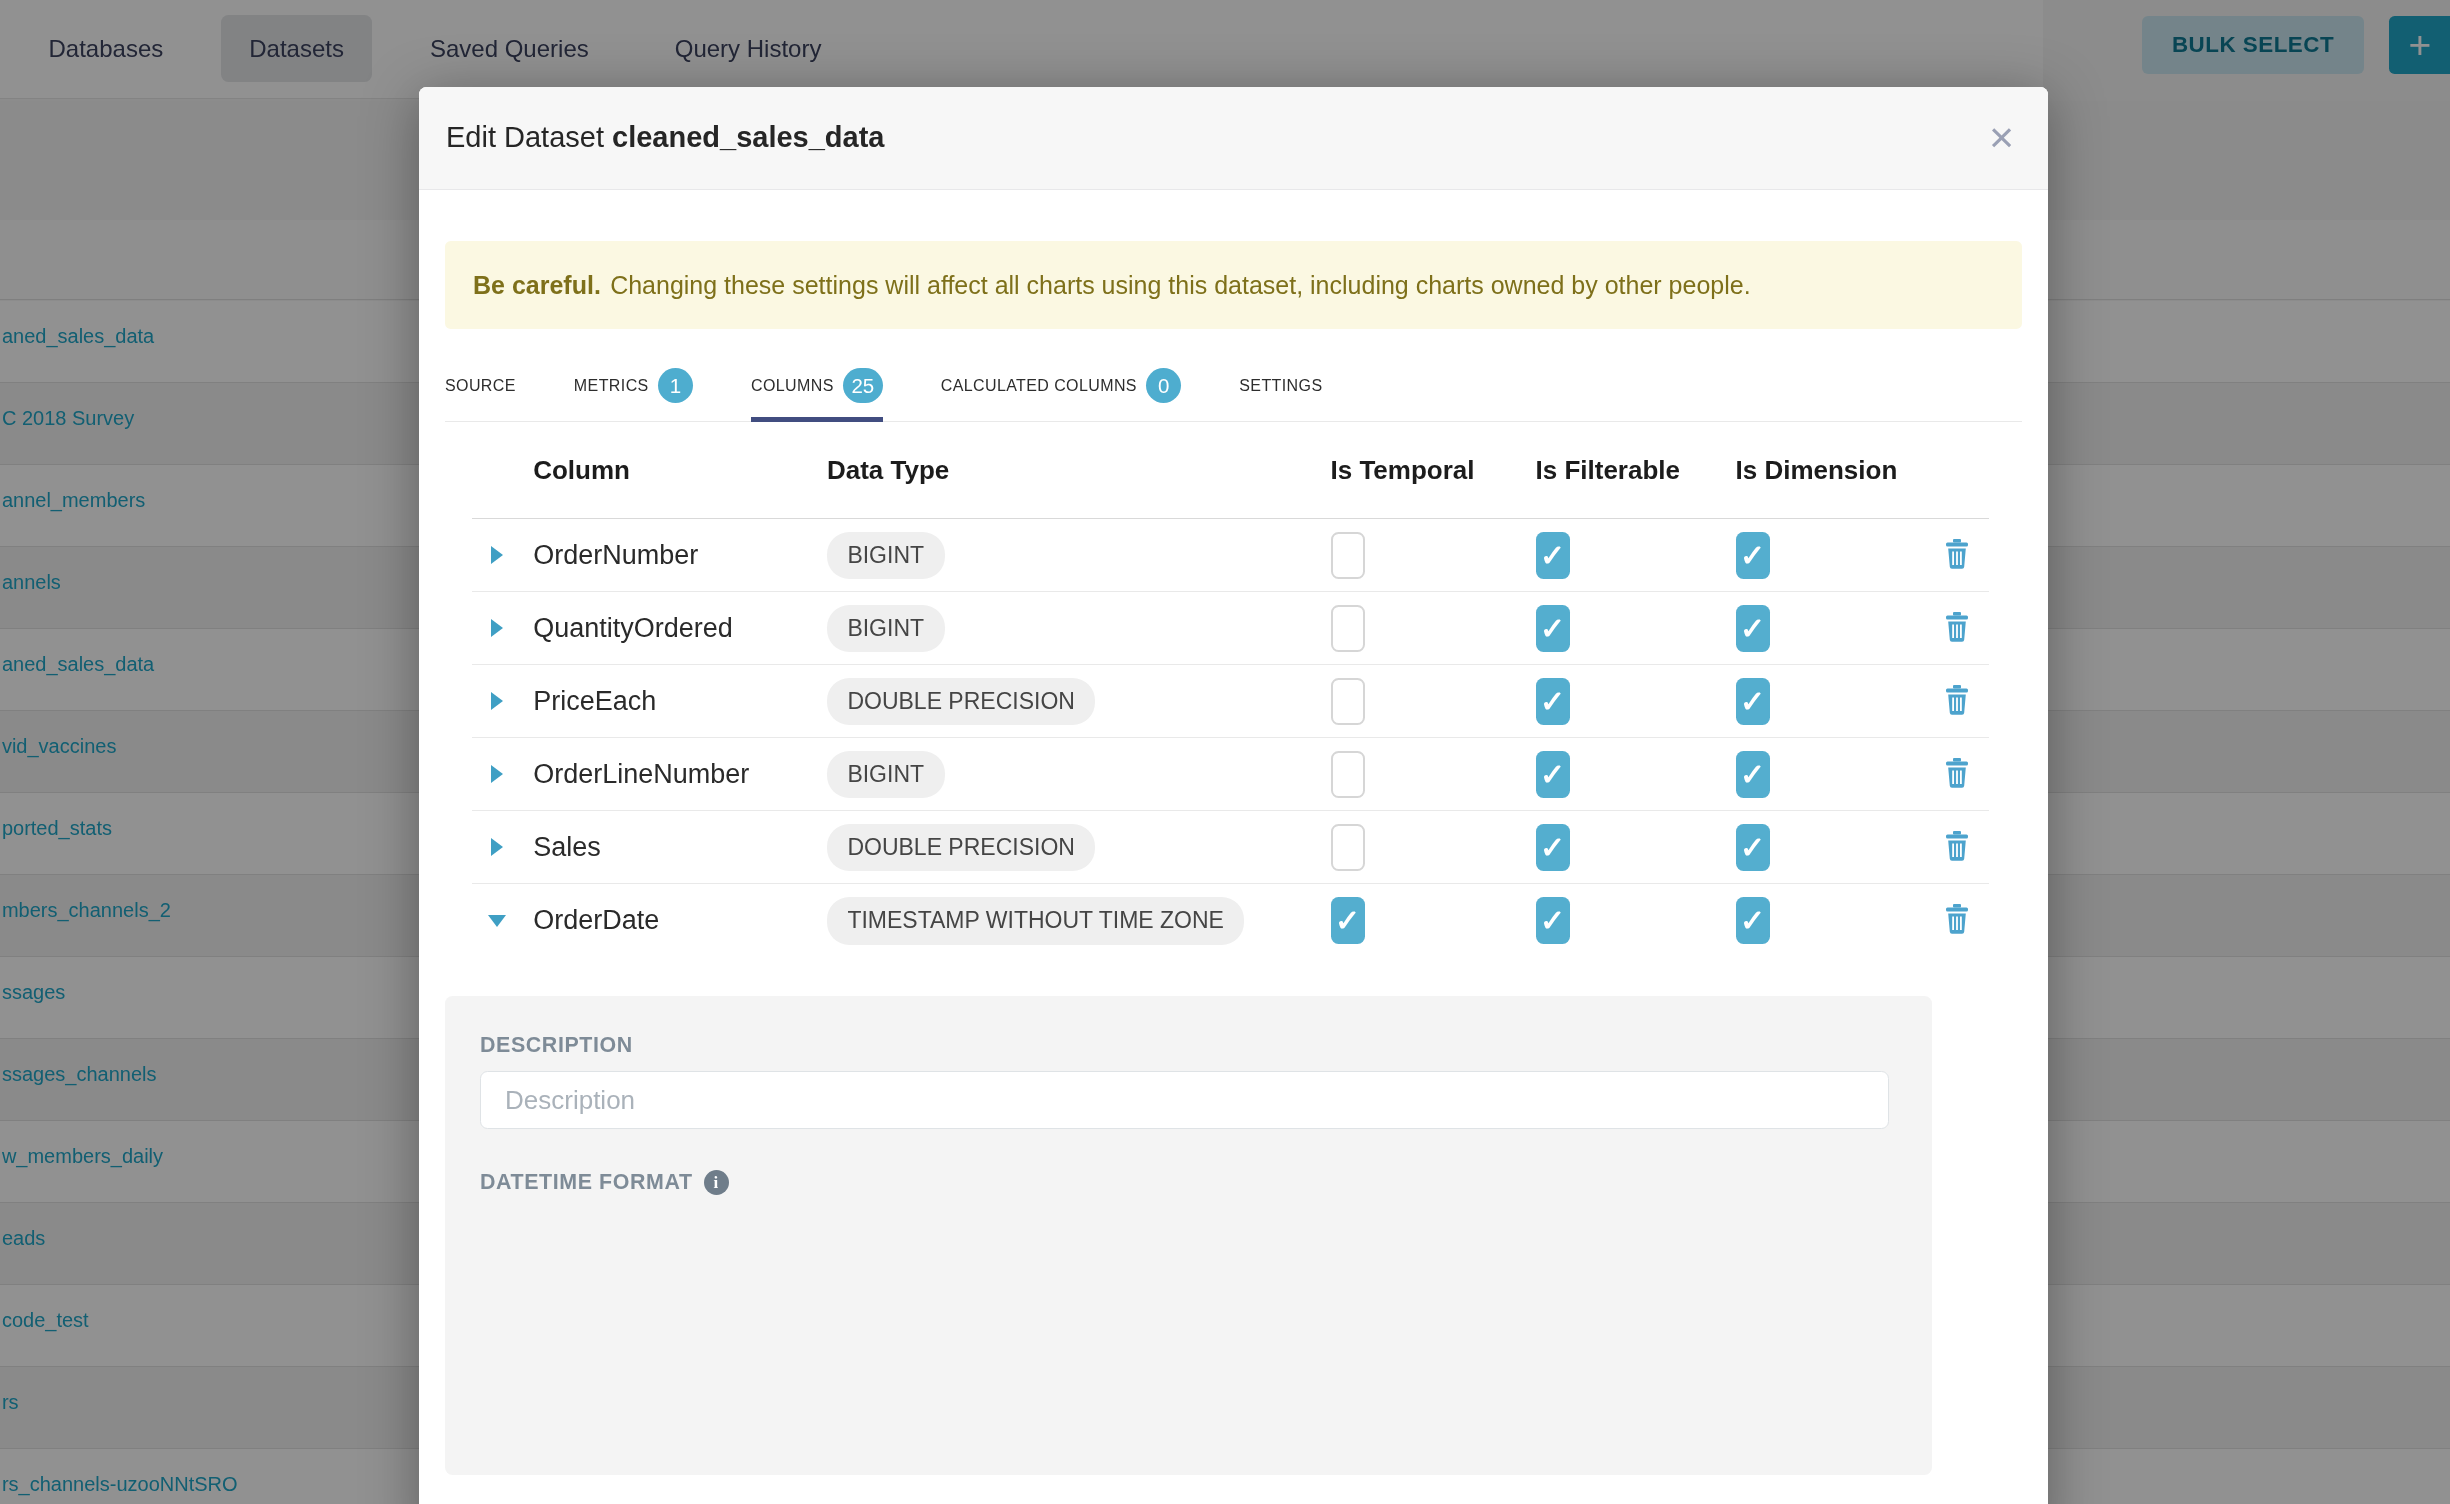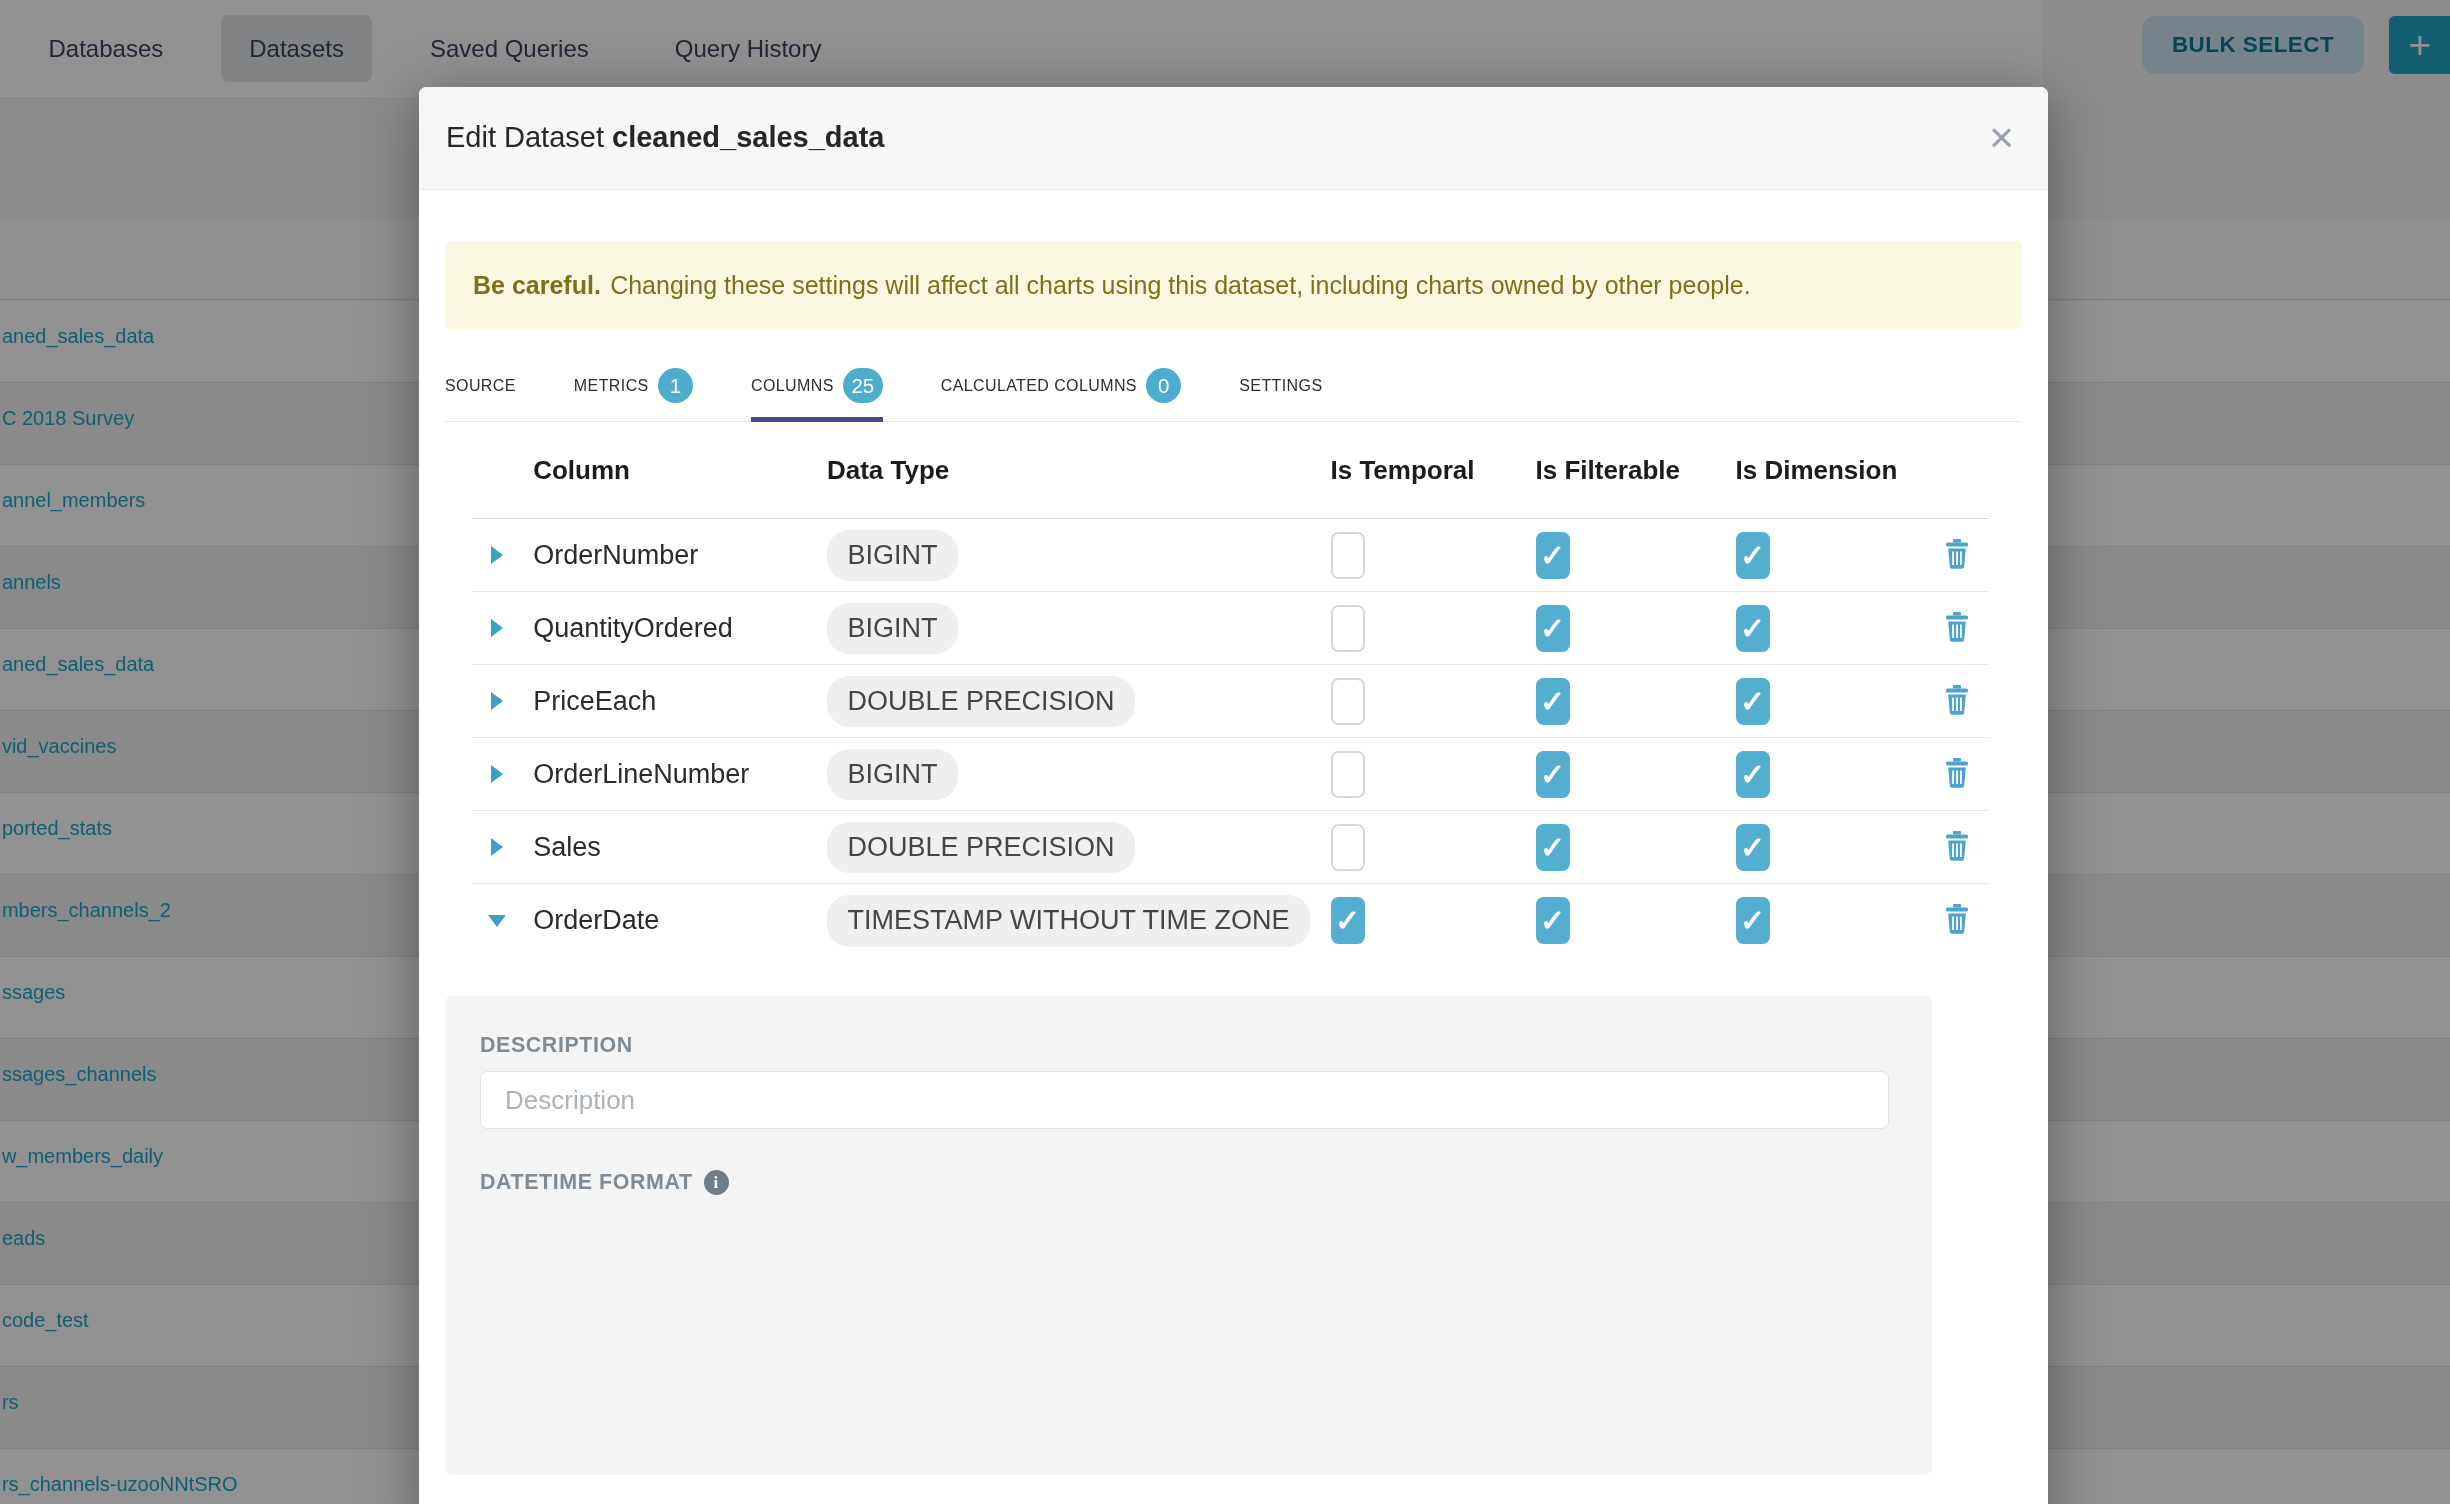--- a/index.html
+++ b/index.html
@@ -5,21 +5,21 @@
   * { margin:0; padding:0; box-sizing:border-box; }
   html,body { width:2450px; height:1505px; overflow:hidden; font-family:"Liberation Sans", sans-serif; background:#f7f7f7; }
 
   
   #bg-page { position:absolute; inset:0; }
 
   #topnav { position:absolute; left:0; top:0; width:2043px; height:99px; background:#ffffff; border-bottom:1.9px solid #e6e6e6; }
   #nav-items { position:absolute; left:20.5px; top:0; height:97px; display:flex; align-items:center; }
   .nav-item { font-size:24px; color:#3d4360; padding:0 28px; height:67px; line-height:67px; border-radius:7.5px; margin-right:30px; white-space:nowrap; }
   .nav-item.active { background:#e4e6e9; }
-  #bulk-select-btn { position:absolute; left:2142px; top:16px; width:222px; height:58px; background:#cde8f2; color:#0f7a94; font-size:22.4px; font-weight:700; letter-spacing:0.5px; border:none; border-radius:13px; }
+  #bulk-select-btn { position:absolute; left:2142px; top:16px; width:222px; height:58px; background:#cde8f2; color:#0f7a94; font-size:22.4px; font-weight:700; letter-spacing:0.5px; border:none; border-radius:6px; }
   #add-btn { position:absolute; left:2389px; top:16px; width:62px; height:58px; background:#20a7c9; color:#ffffff; font-size:39px; font-weight:400; border:none; border-radius:5.6px 0 0 5.6px; line-height:52px; }
 
   #filterbar { position:absolute; left:0; top:101px; width:2450px; height:119px; background:#f4f4f4; }
   .chev-down { width:0; height:0; border-left:8.4px solid transparent; border-right:8.4px solid transparent; border-top:10.3px solid #8b8b8b; display:inline-block; }
   #filter-left-caret { position:absolute; left:25px; top:154px; }
   #filter-db-label { position:absolute; left:103px; top:145px; font-size:26px; font-weight:700; color:#2f2f2f; }
   #filter-db-value { position:absolute; left:233px; top:145px; font-size:26px; color:#4e4e4e; }
   #filter-db-caret { position:absolute; left:343px; top:155px; }
 
   #bgtable-header { position:absolute; left:0; top:220px; width:2450px; height:80px; background:#fbfbfb; border-bottom:0.9px solid #e0e0e0; }
@@ -63,21 +63,21 @@
   .chead.col-name { padding-left:11.2px; }
   .chead.col-type { padding-left:1.9px; }
   .chead.col-check { padding-left:6.5px; }
   .crow { height:73px; border-bottom:0.9px solid #e9e9e9; }
   .crow.expanded { border-bottom:none; }
   .caret-cell { display:flex; justify-content:center; }
   .caret-right { width:0;height:0;border-top:9.3px solid transparent;border-bottom:9.3px solid transparent;border-left:12px solid #3f9fc4; }
   .caret-down { width:0;height:0;border-left:9.3px solid transparent;border-right:9.3px solid transparent;border-top:12px solid #3f9fc4; }
   .cname { font-size:27px; color:#2a2a2a; padding-left:11.2px; }
   .pill-cell { padding-left:1.9px; }
-  .type-pill { display:inline-block; background:#efefef; color:#454545; font-size:27px; padding:10.3px 20.5px; border-radius:22.4px; white-space:nowrap; }
+  .type-pill { display:inline-block; background:#efefef; color:#454545; font-size:23px; padding:10.3px 20.5px; border-radius:22.4px; white-space:nowrap; }
   .cb-cell { padding-left:6.5px; }
   .cbx { width:34px; height:47px; border-radius:7.5px; display:flex; align-items:center; justify-content:center; }
   .cbx.checked { background:#54aecf; color:#ffffff; font-size:30px; font-weight:700; }
   .cbx.unchecked { background:#ffffff; border:2.8px solid #d6d6d6; }
   .trash-cell { display:flex; justify-content:center; }
 
   
   #detail-panel { margin-top:39px; width:1487px; height:479px; background:#f4f4f4; border-radius:7.5px; padding:37px 35px 0 35px; }
   .field-label { font-size:21.4px; font-weight:700; letter-spacing:0.6px; color:#7e8b97; margin-bottom:13px; display:flex; align-items:center; }
   .field-input { width:1409px; height:58px; border:1.9px solid #dfe3e6; border-radius:7.5px; background:#ffffff; font-size:26px; color:#333; padding:0 24px; outline:none; font-family:"Liberation Sans", sans-serif; }

